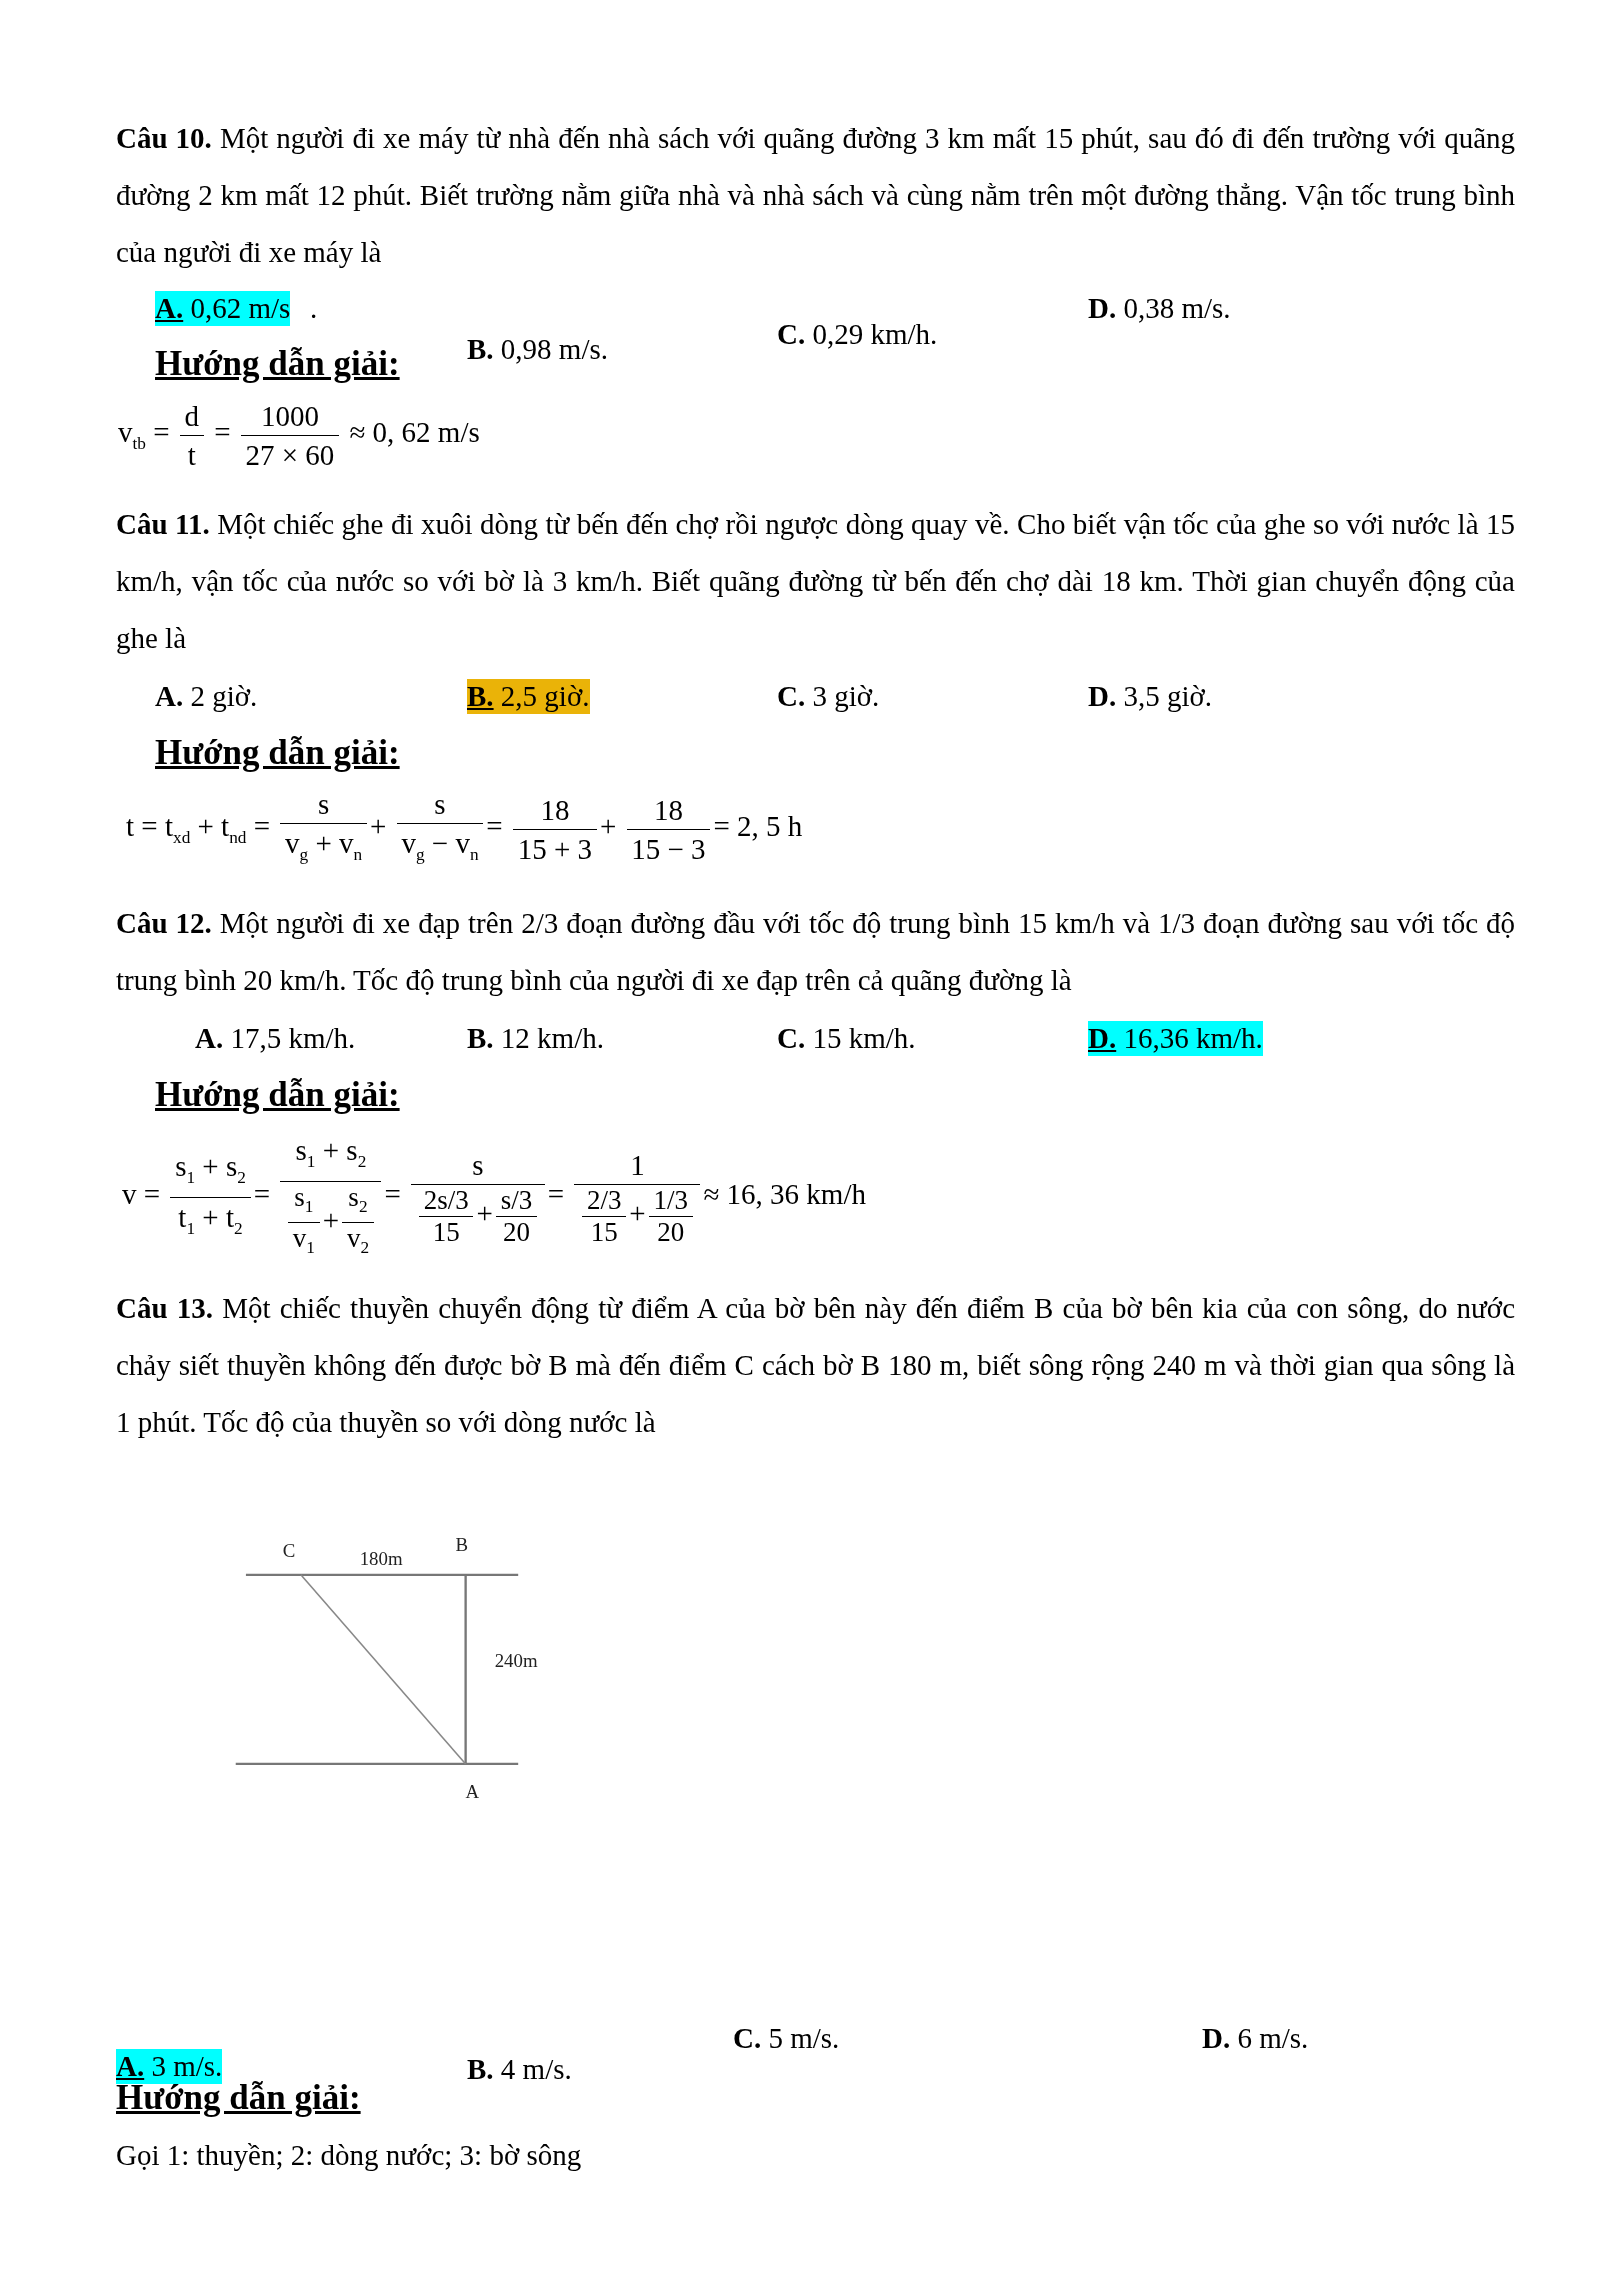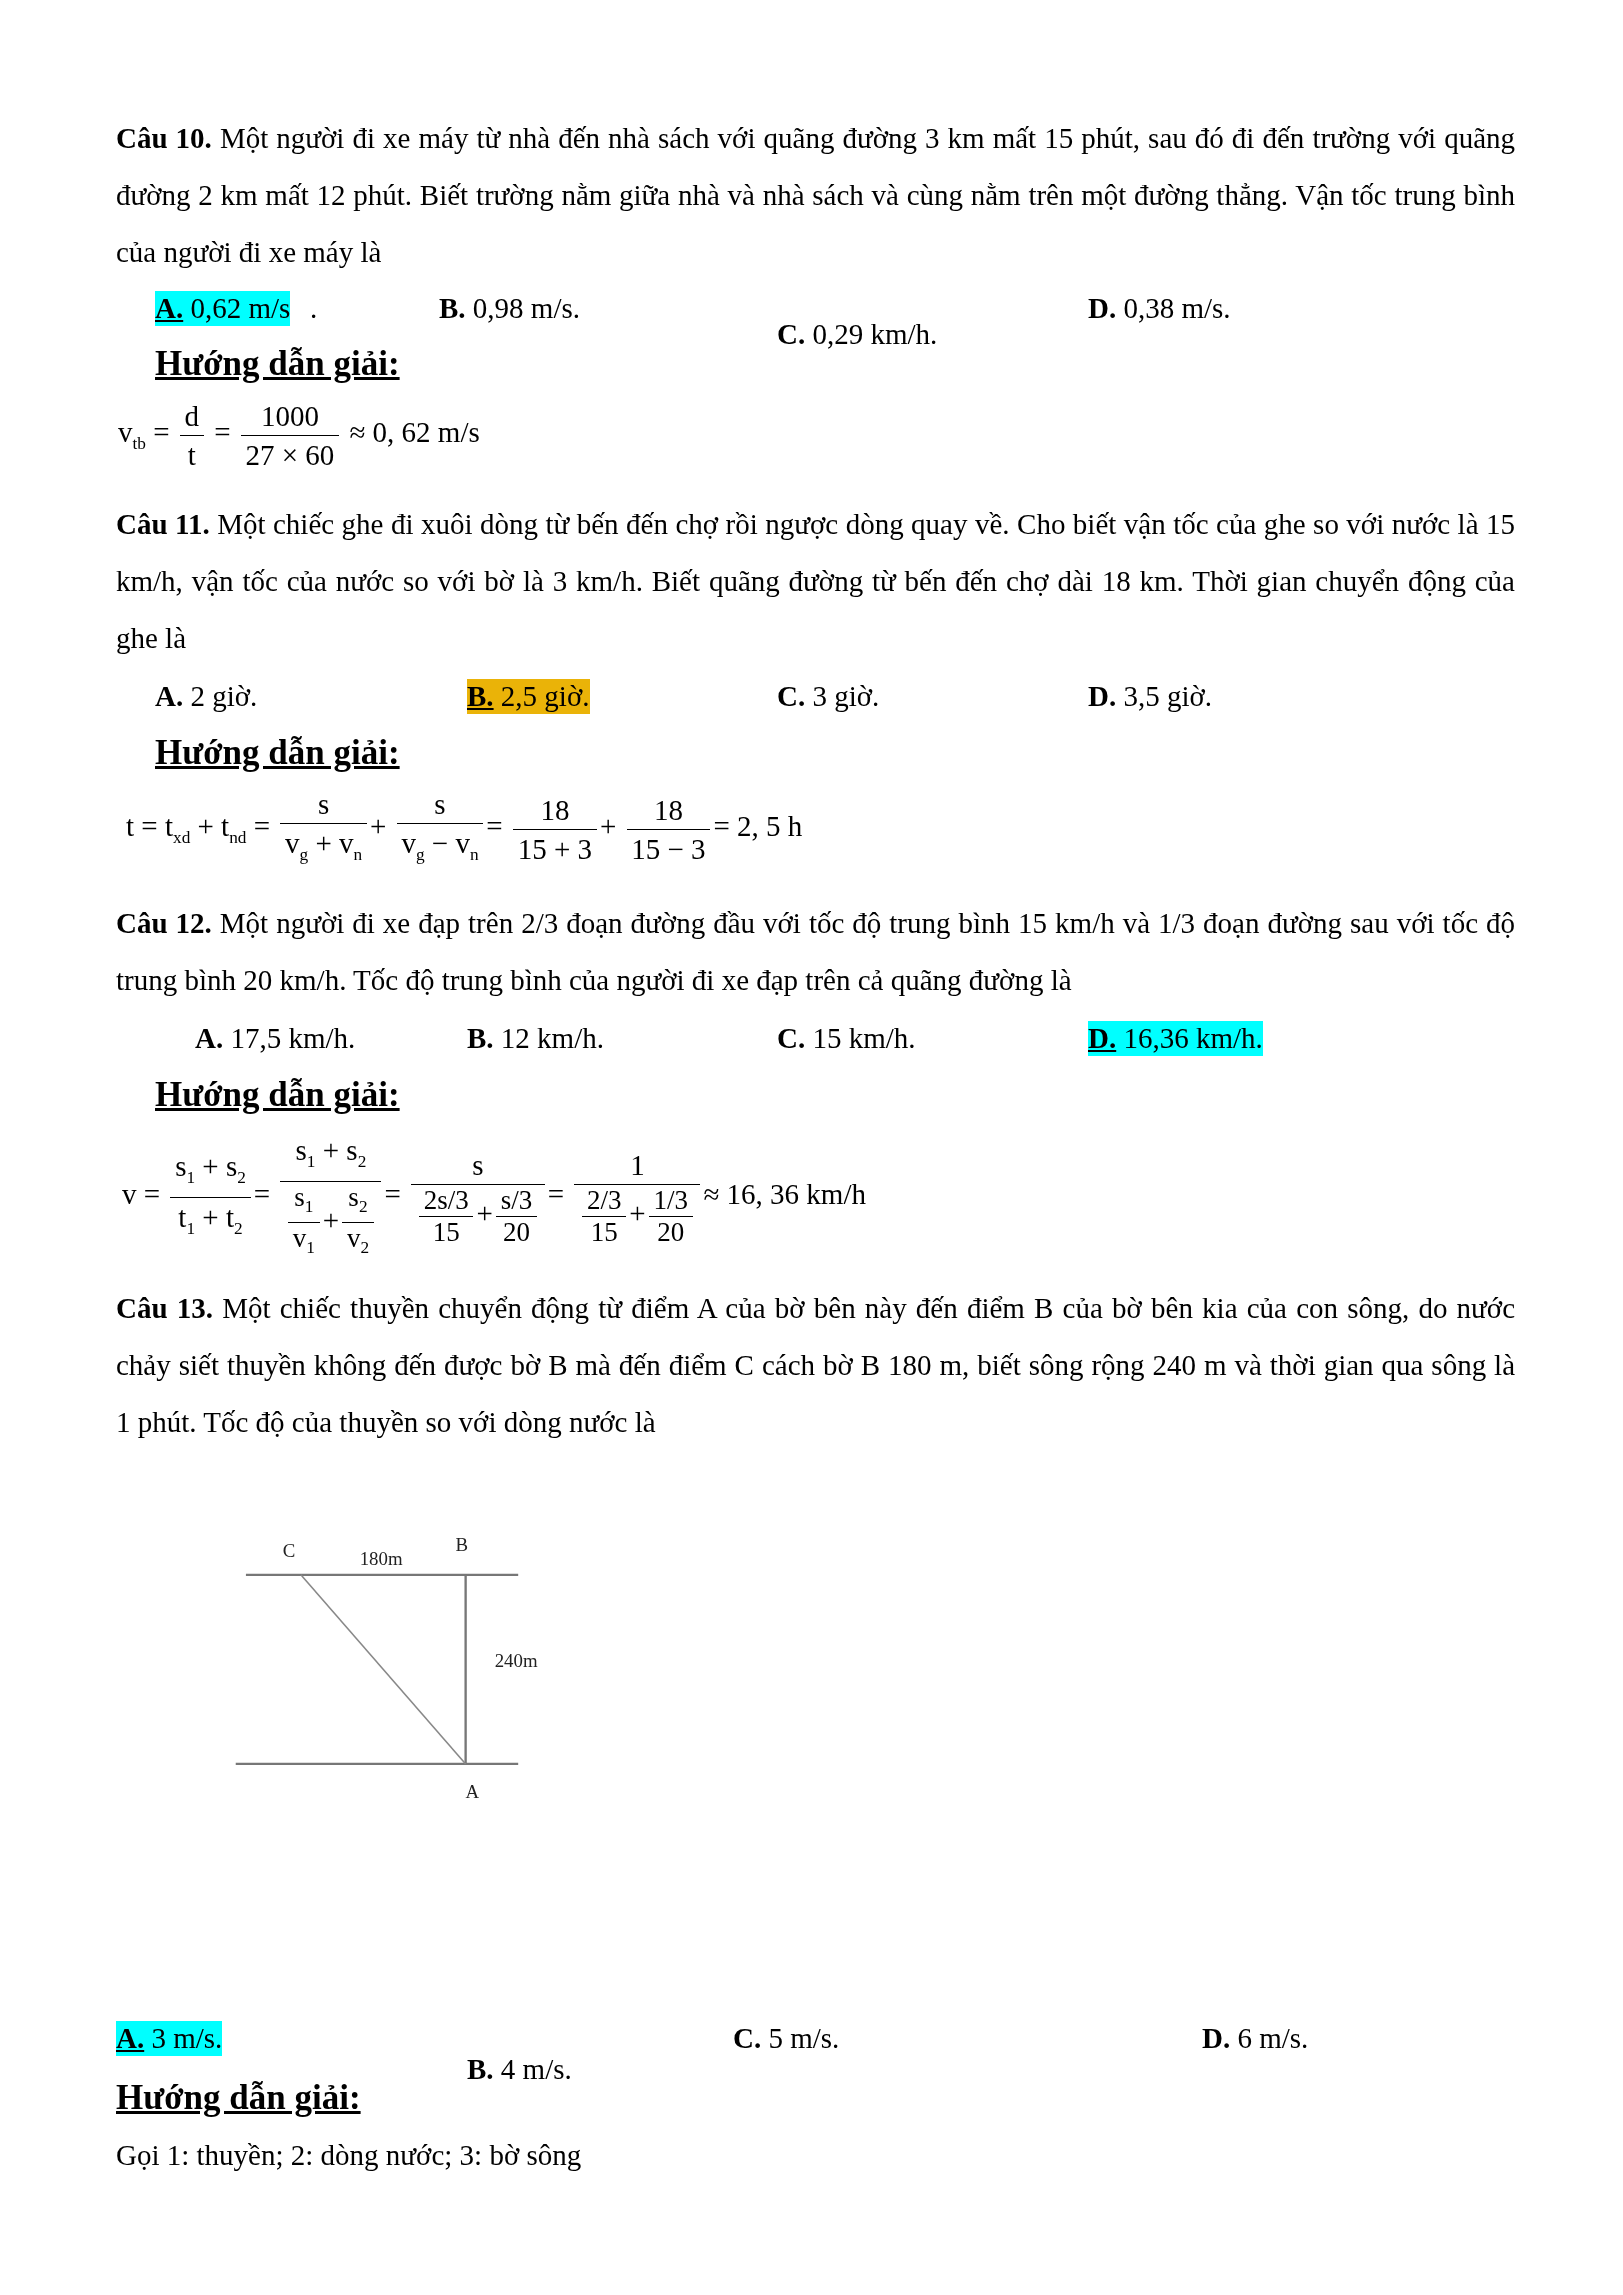--- a/index.html
+++ b/index.html
@@ -24,21 +24,21 @@
 </style>
 </head>
 <body>
 
 <div class="p" style="top:110px;">
   <b>Câu 10.</b><span> Một người đi xe máy từ nhà đến nhà sách với quãng đường 3 km mất 15 phút, sau đó đi đến trường với quãng đường 2 km mất 12 phút. Biết trường nằm giữa nhà và nhà sách và cùng nằm trên một đường thẳng. Vận tốc trung bình của người đi xe máy là</span>
 </div>
 <div class="row" style="top:291px;">
   <span class="opt hl" style="left: 155px; background: rgb(0, 255, 255);"><span class="k">A.</span><span> 0,62 m/s</span></span>
   <span class="opt" style="left:310px;">.</span>
-  <span class="opt" style="left:439px;"><span class="k">B.</span><span> 0,98 m/s.</span></span>
+  <span class="opt" style="left:467px;margin-top:41px;"><span class="k">B.</span><span> 0,98 m/s.</span></span>
   <span class="opt" style="left:777px;margin-top:26px;"><span class="k">C.</span><span> 0,29 km/h.</span></span>
   <span class="opt" style="left:1088px;"><span class="k">D.</span><span> 0,38 m/s.</span></span>
 </div>
 <div class="guide" style="left:155px; top:346px;">Hướng dẫn giải:</div>
 <div class="math" style="left:118px; top:397px;">
   <span>v</span><sub>tb</sub> =
   <span class="frac"><span class="num">d</span><span>t</span></span> =
   <span class="frac"><span class="num">1000</span><span>27 × 60</span></span>
   <span>≈ 0, 62 m/s</span>
 </div>
@@ -89,20 +89,20 @@
   <line x1="313" y1="75" x2="313" y2="316" stroke="#777" stroke-width="3"></line>
   <line x1="103" y1="75" x2="313" y2="316" stroke="#888" stroke-width="2"></line>
   <text x="80" y="52">C</text>
   <text x="178" y="62">180m</text>
   <text x="300" y="45">B</text>
   <text x="350" y="192">240m</text>
   <text x="313" y="360">A</text>
 </svg>
 
 <div class="row" style="top:2021px;">
-  <span class="opt hl" style="left: 116px; background: rgb(0, 255, 255);"><span class="k">A.</span><span> 3 m/s.</span></span>
+  <span class="opt hl" style="left: 116px; background: rgb(0, 255, 255); margin-top: 28px;"><span class="k">A.</span><span> 3 m/s.</span></span>
   <span class="opt" style="left:467px;margin-top:31px;"><span class="k">B.</span><span> 4 m/s.</span></span>
   <span class="opt" style="left:733px;"><span class="k">C.</span><span> 5 m/s.</span></span>
   <span class="opt" style="left:1202px;"><span class="k">D.</span><span> 6 m/s.</span></span>
 </div>
 <div class="guide" style="left:116px; top:2080px;">Hướng dẫn giải:</div>
 <div class="row" style="left:116px; top:2138px;">Gọi 1: thuyền; 2: dòng nước; 3: bờ sông</div>
 
 
 </body></html>

